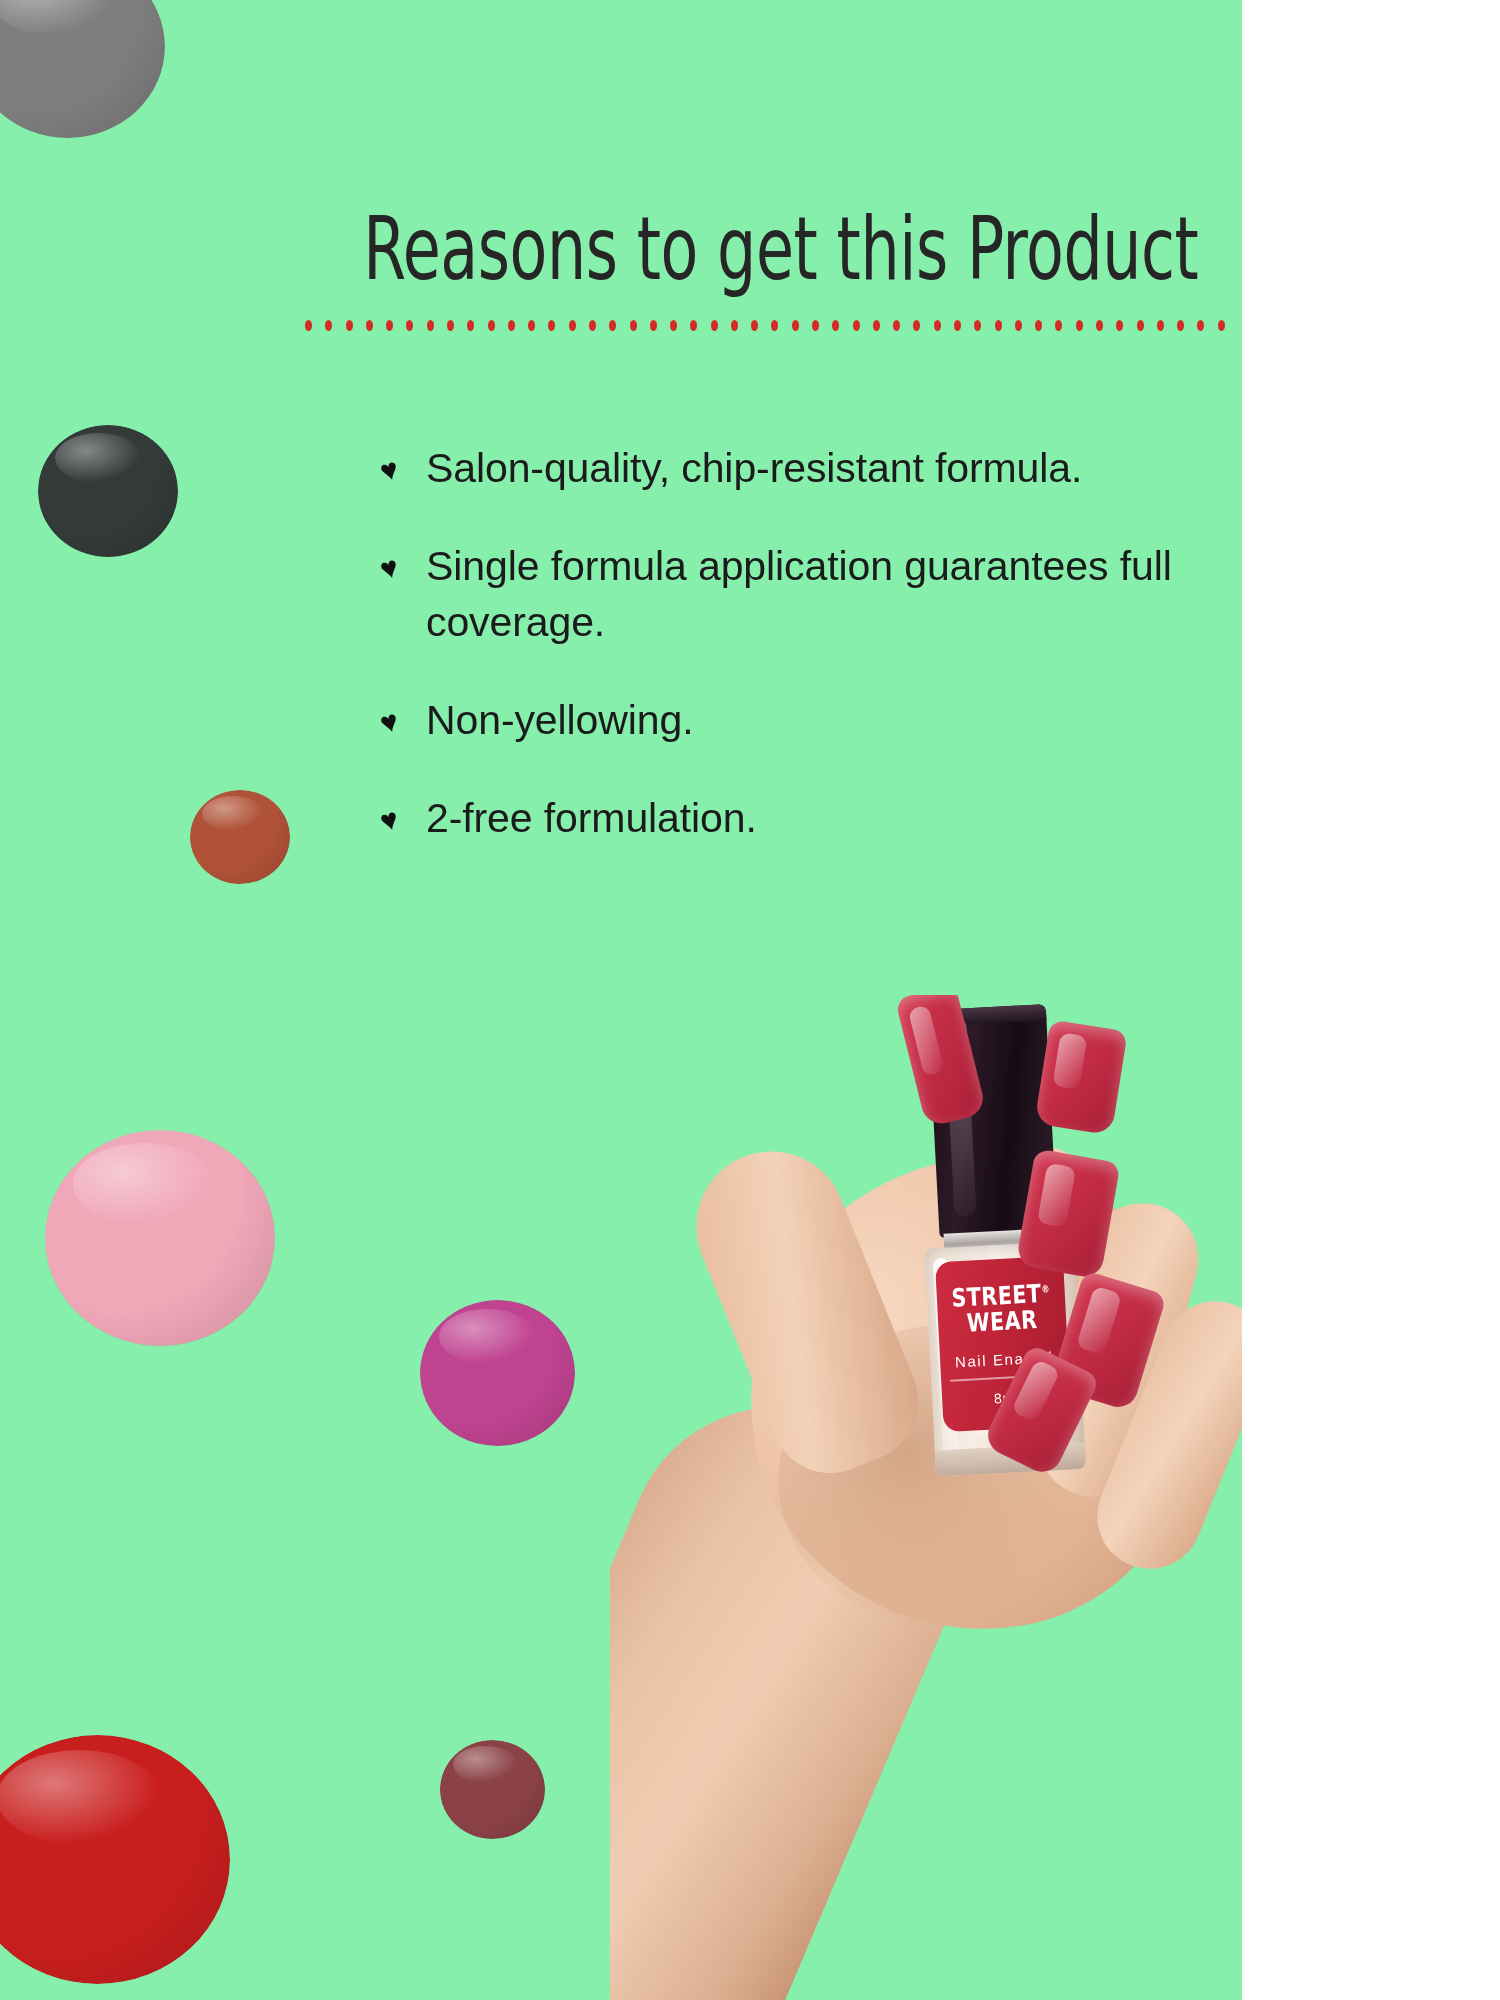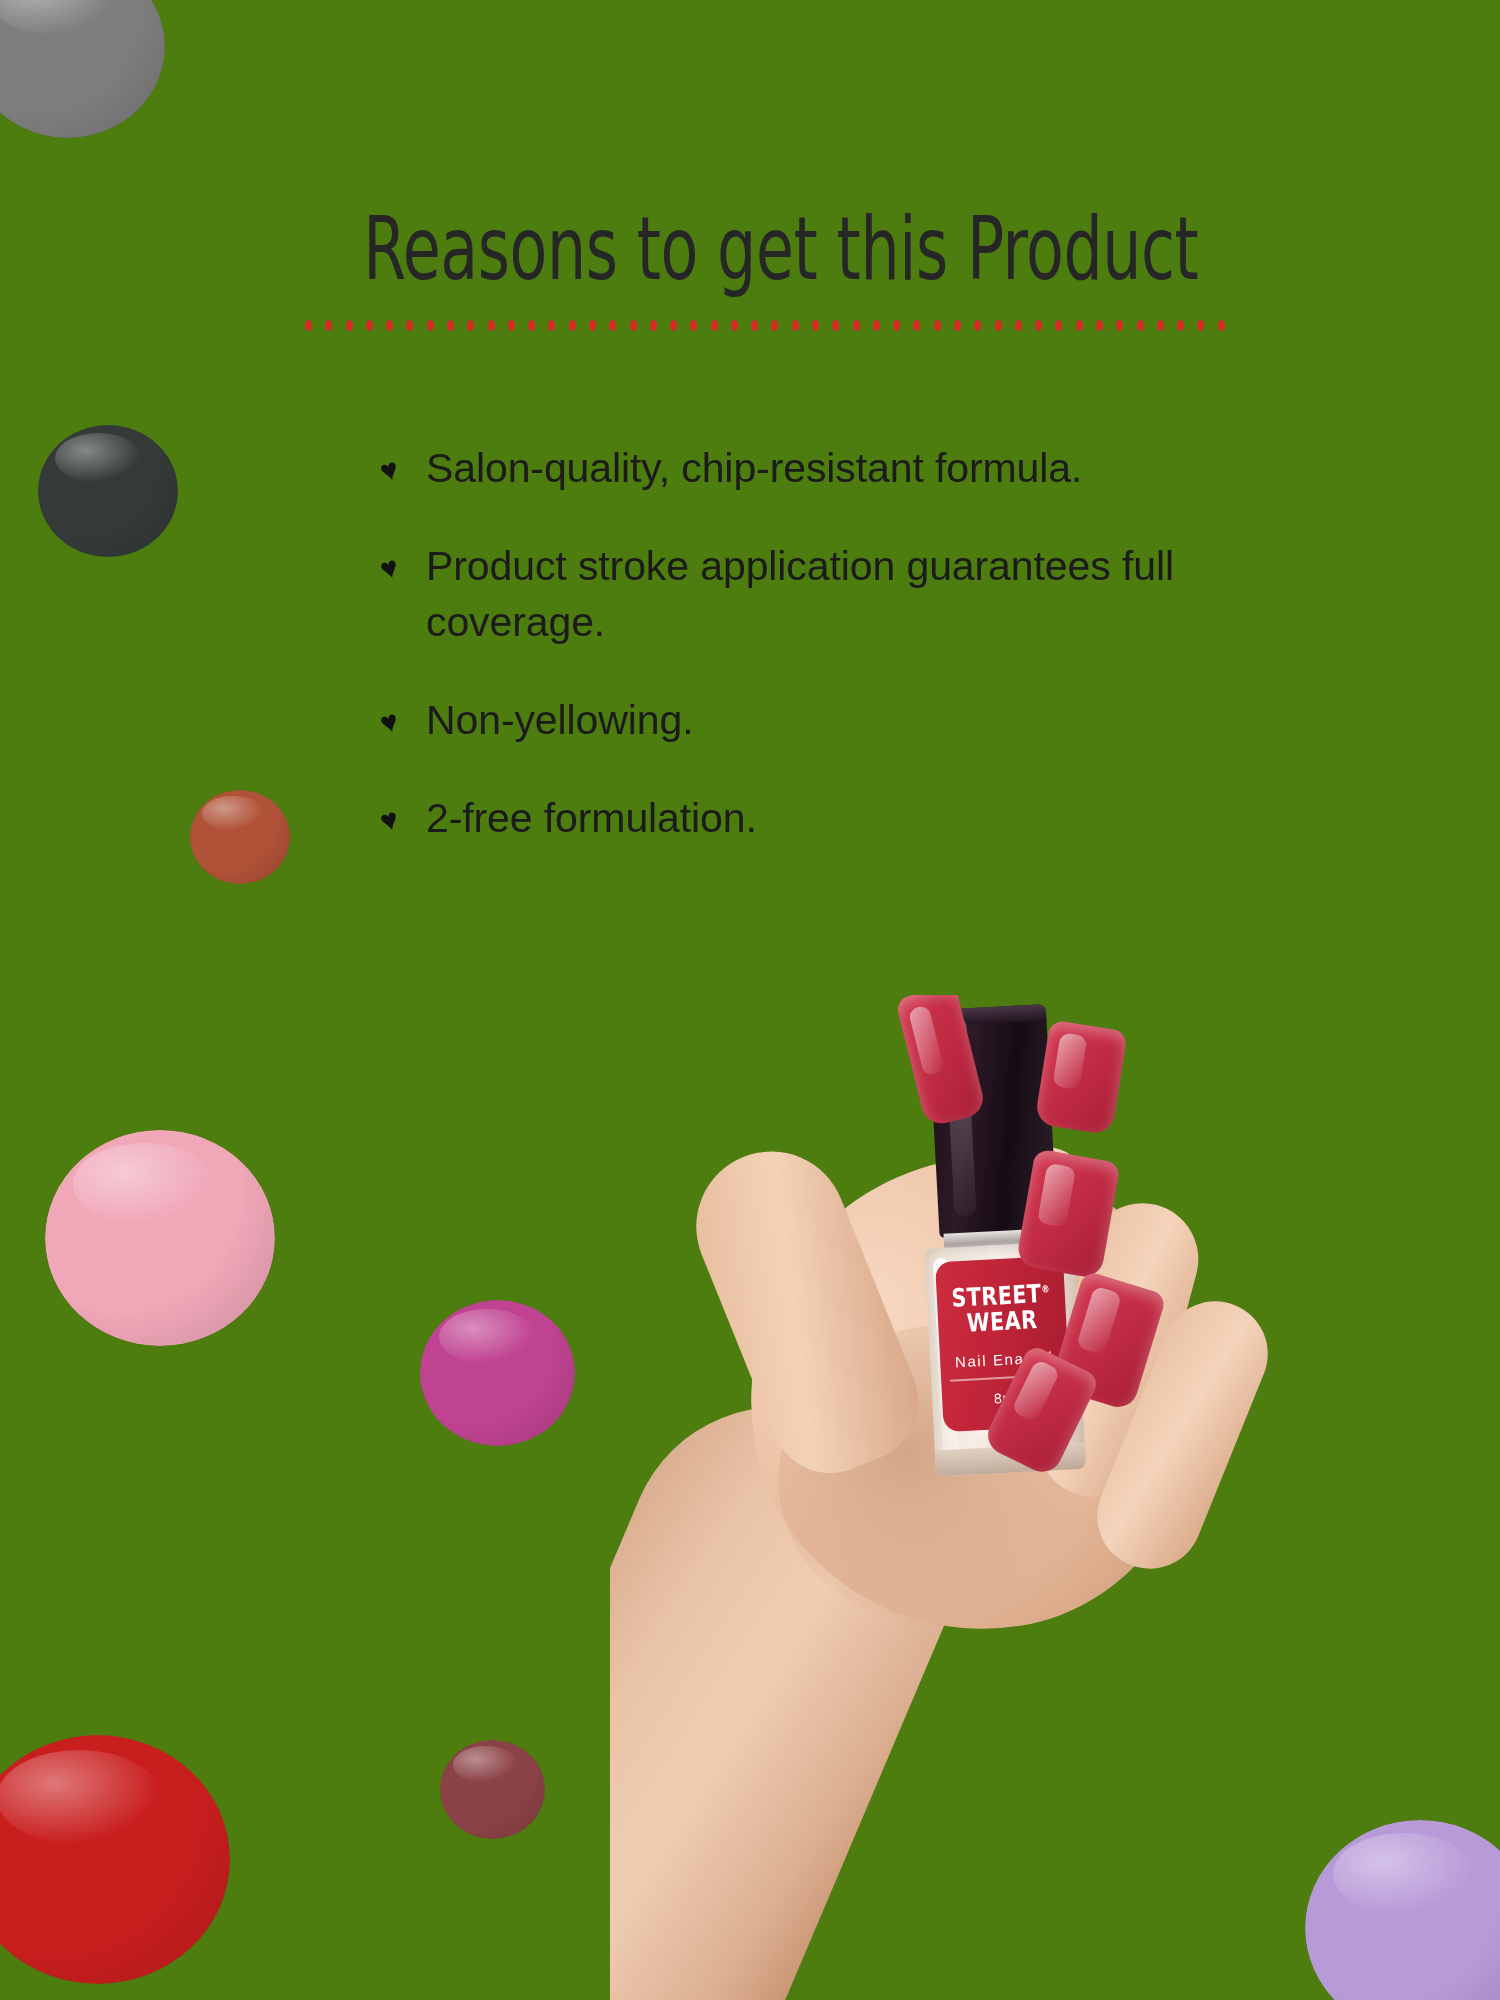--- a/index.html
+++ b/index.html
@@ -4,21 +4,21 @@
 <title>Reasons to get this Product</title>
 <style>
   html,body{margin:0;padding:0;}
   body{
     width:1500px;height:2000px;
     background:#ffffff;
     font-family:"Liberation Sans", sans-serif;
     overflow:hidden;
     position:relative;
   }
-  #stage{position:absolute;left:0;top:0;width:1500px;height:2000px;overflow:hidden;background:#4d7c0f;}
+  #stage{position:absolute;left:0;top:0;width:1242px;height:2000px;overflow:hidden;background:#86efac;}
 
   
   .swatch{
     position:absolute;
     border-radius:50%;
     overflow:hidden;
   }
   .swatch .body{
     position:absolute;inset:0;border-radius:50%;
   }
@@ -316,21 +316,21 @@
       </div>
   </div>
 
   <div class="benefits" id="benefits">
       <div class="benefit">
         <span class="heart">♥</span>
         <span class="txt">Salon-quality, chip-resistant formula.</span>
       </div>
       <div class="benefit">
         <span class="heart">♥</span>
-        <span class="txt">Product stroke application guarantees full coverage.</span>
+        <span class="txt">Single formula application guarantees full coverage.</span>
       </div>
       <div class="benefit">
         <span class="heart">♥</span>
         <span class="txt">Non-yellowing.</span>
       </div>
       <div class="benefit">
         <span class="heart">♥</span>
         <span class="txt">2-free formulation.</span>
       </div>
     </div>

